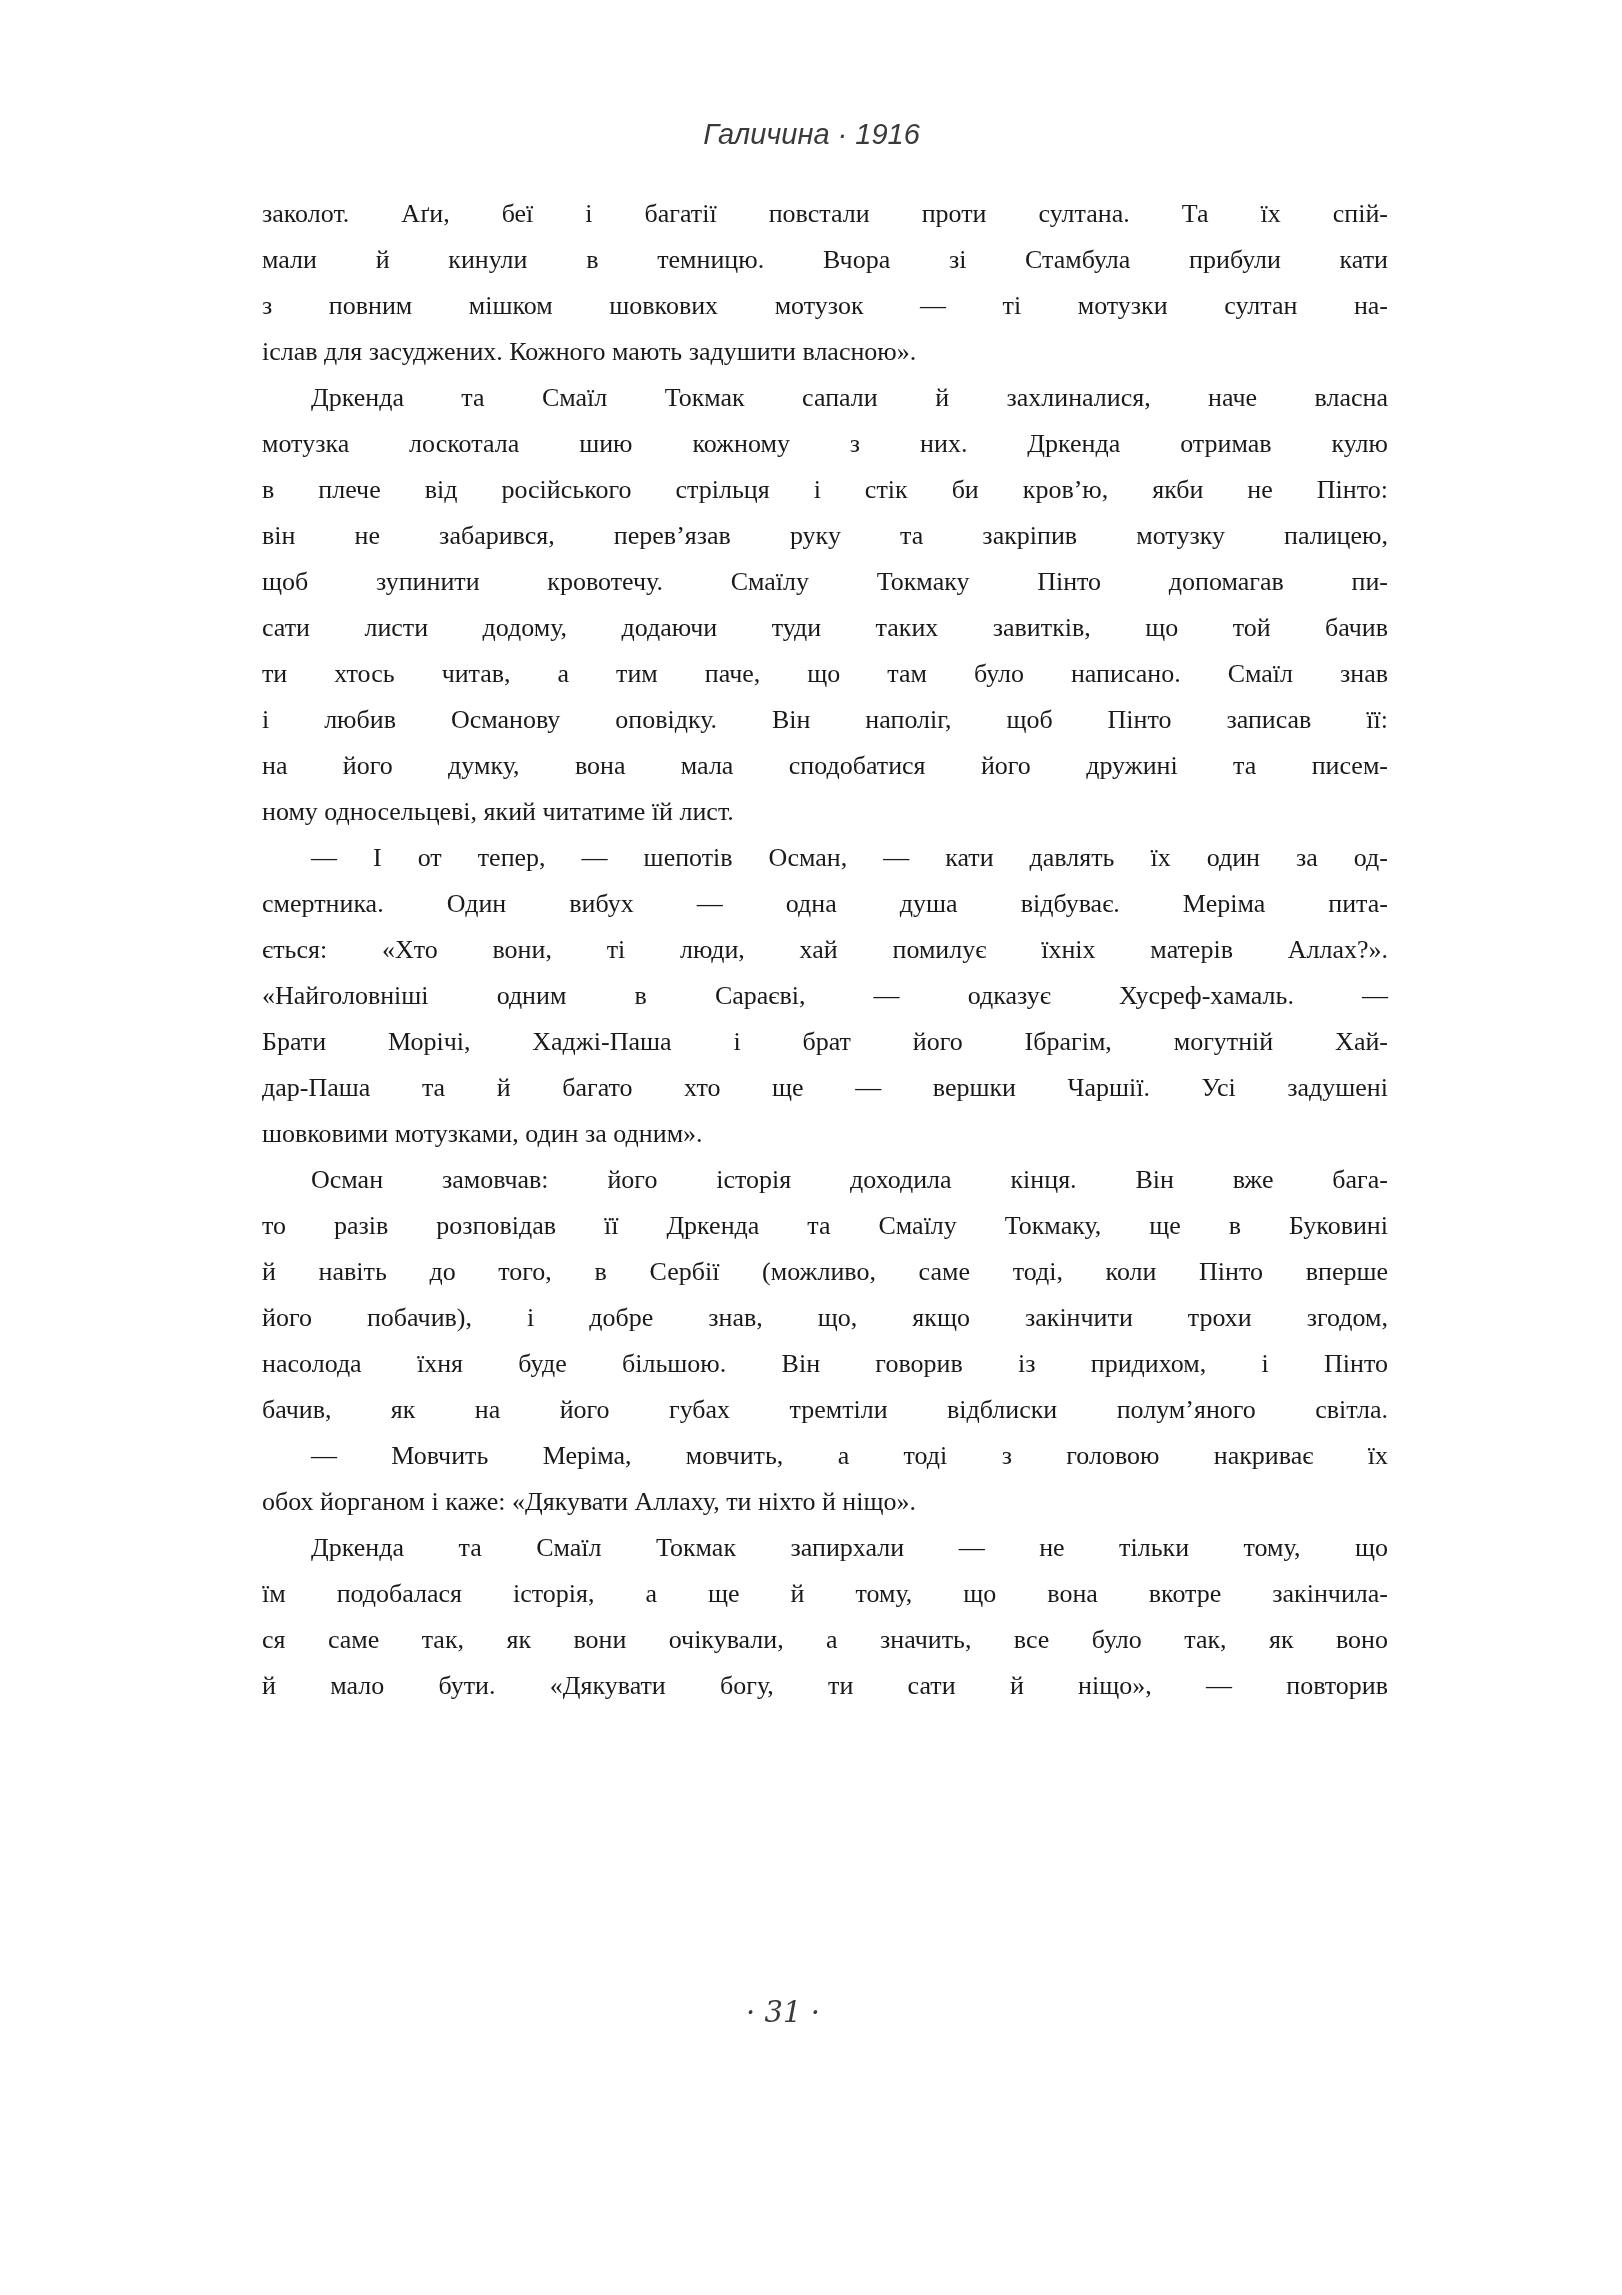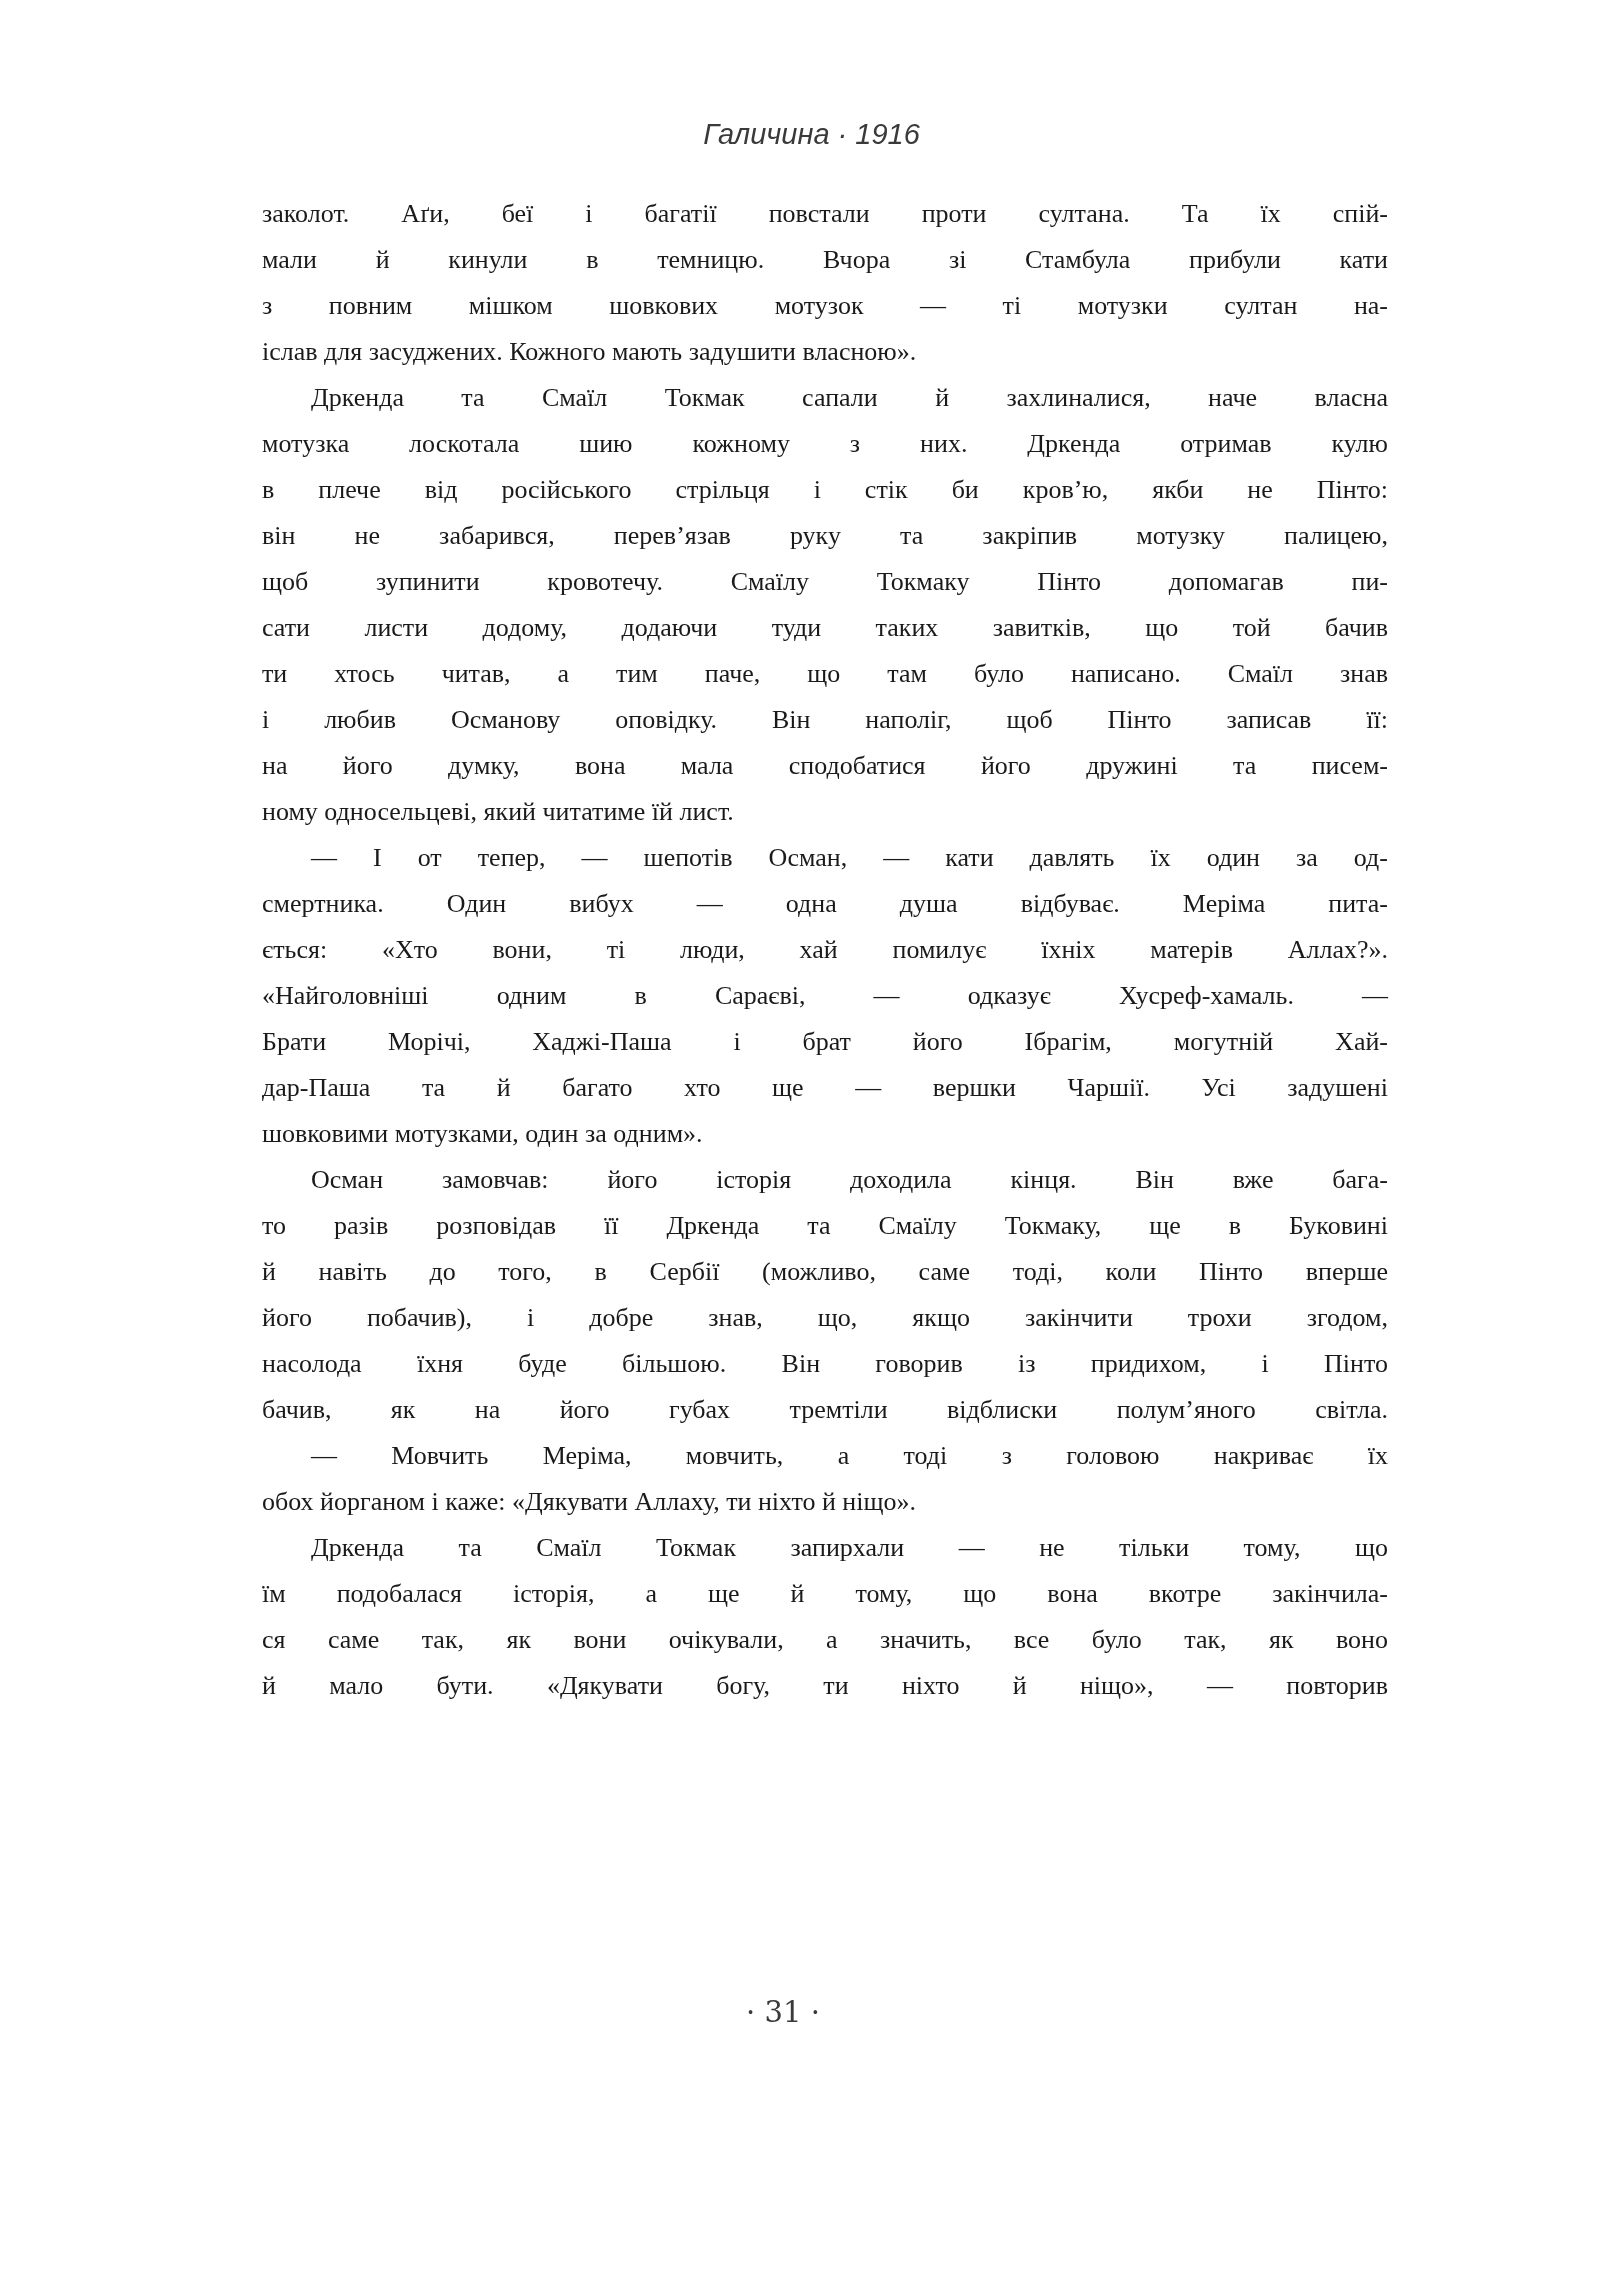--- a/index.html
+++ b/index.html
@@ -14,21 +14,21 @@
     font-family: "Liberation Serif", serif; font-size: 26px; color: #1a1a1a;
   }
   .line {
     height: 46px; line-height: 46px; white-space: nowrap;
     text-align: justify; text-align-last: justify; display: block;
   }
   .line.last { text-align-last: left; }
   .line.indent { padding-left: 49px; }
   .folio {
     position: absolute; left: 0; width: 1566px; top: 1995px; text-align: center;
-    font-family: "DejaVu Serif", serif; font-size: 29px; color: #3a3a3a;
+    font-family: "DejaVu Serif", serif; font-style: italic; font-size: 29px; color: #3a3a3a;
   }
 </style>
 </head>
 <body>
 
 <div class="page">
   <div class="running-head">Галичина · 1916</div>
 
   <div class="body-text">
     <span class="line">заколот. Аґи, беї і багатії повстали проти султана. Та їх спій-</span>
@@ -56,18 +56,18 @@
     <span class="line">то разів розповідав її Дркенда та Смаїлу Токмаку, ще в Буковині</span>
     <span class="line">й навіть до того, в Сербії (можливо, саме тоді, коли Пінто вперше</span>
     <span class="line">його побачив), і добре знав, що, якщо закінчити трохи згодом,</span>
     <span class="line">насолода їхня буде більшою. Він говорив із придихом, і Пінто</span>
     <span class="line">бачив, як на його губах тремтіли відблиски полум’яного світла.</span>
     <span class="line indent">— Мовчить Меріма, мовчить, а тоді з головою накриває їх</span>
     <span class="line last">обох йорганом і каже: «Дякувати Аллаху, ти ніхто й ніщо».</span>
     <span class="line indent">Дркенда та Смаїл Токмак запирхали — не тільки тому, що</span>
     <span class="line">їм подобалася історія, а ще й тому, що вона вкотре закінчила-</span>
     <span class="line">ся саме так, як вони очікували, а значить, все було так, як воно</span>
-    <span class="line">й мало бути. «Дякувати богу, ти ніхто й ніщо», — повторив</span>
+    <span class="line">й мало бути. «Дякувати богу, ти сати й ніщо», — повторив</span>
   </div>
 
   <div class="folio">· 31 ·</div>
 </div>
 
 
 </body></html>

